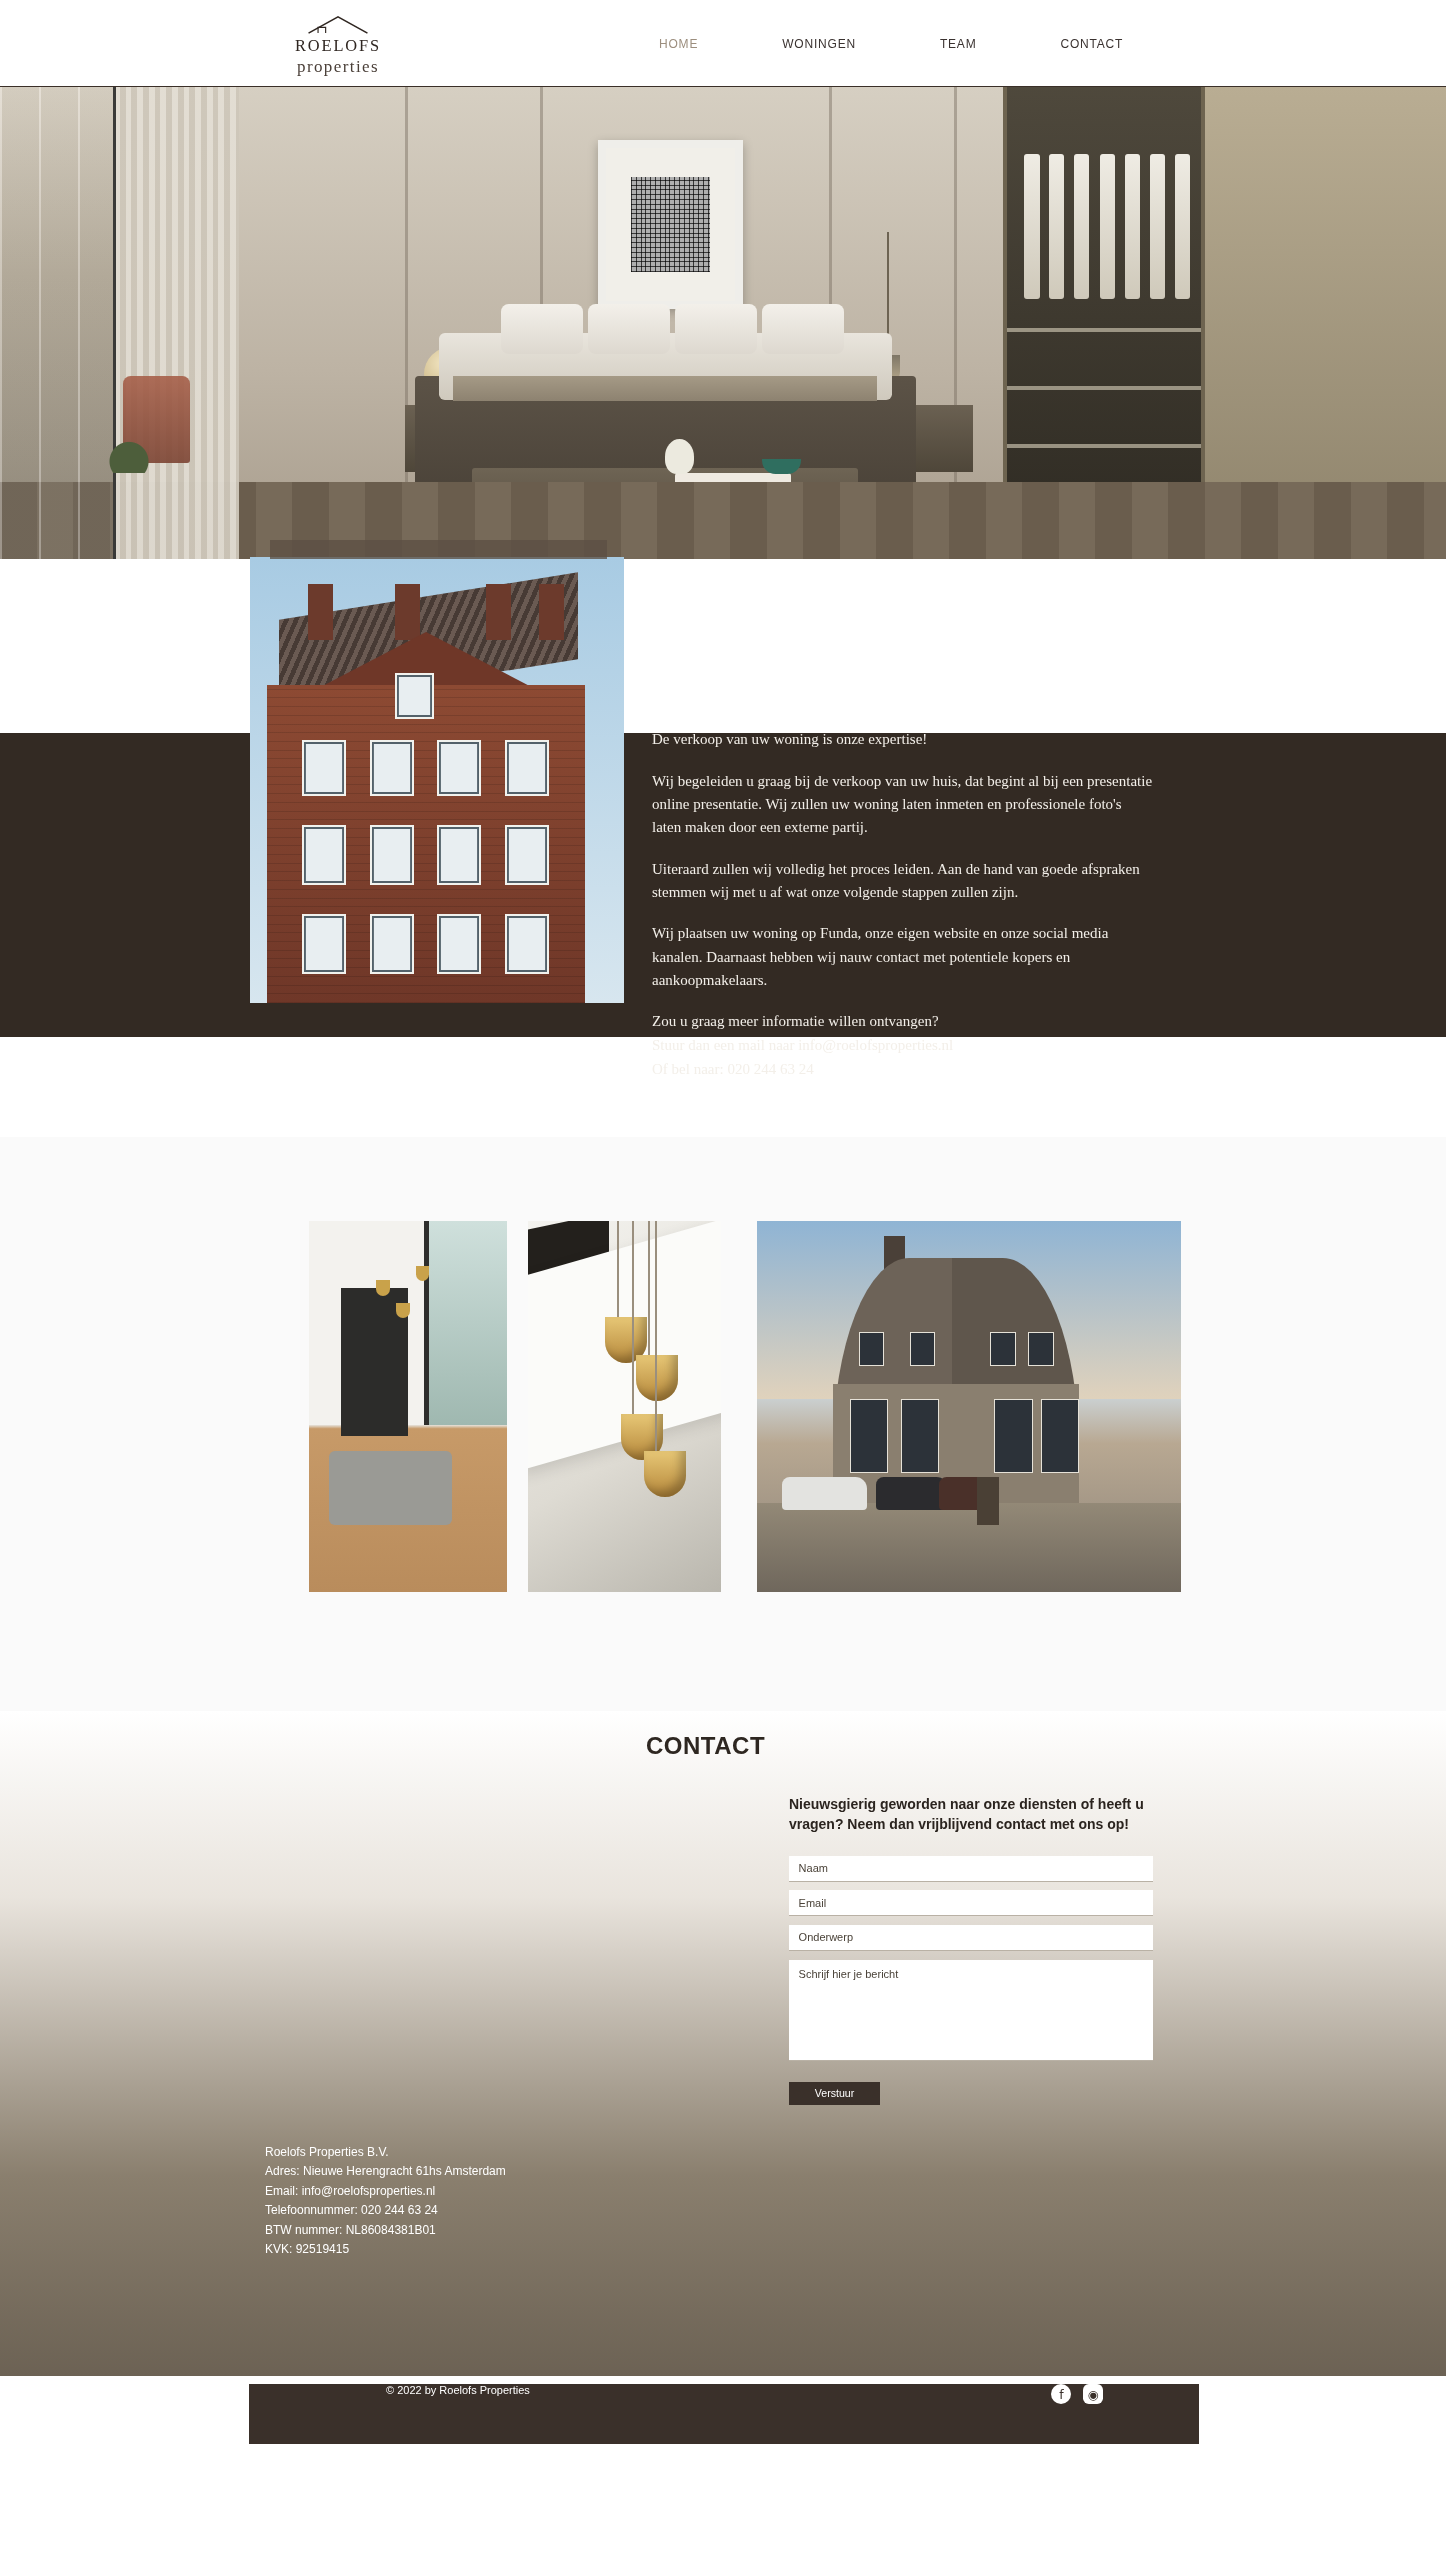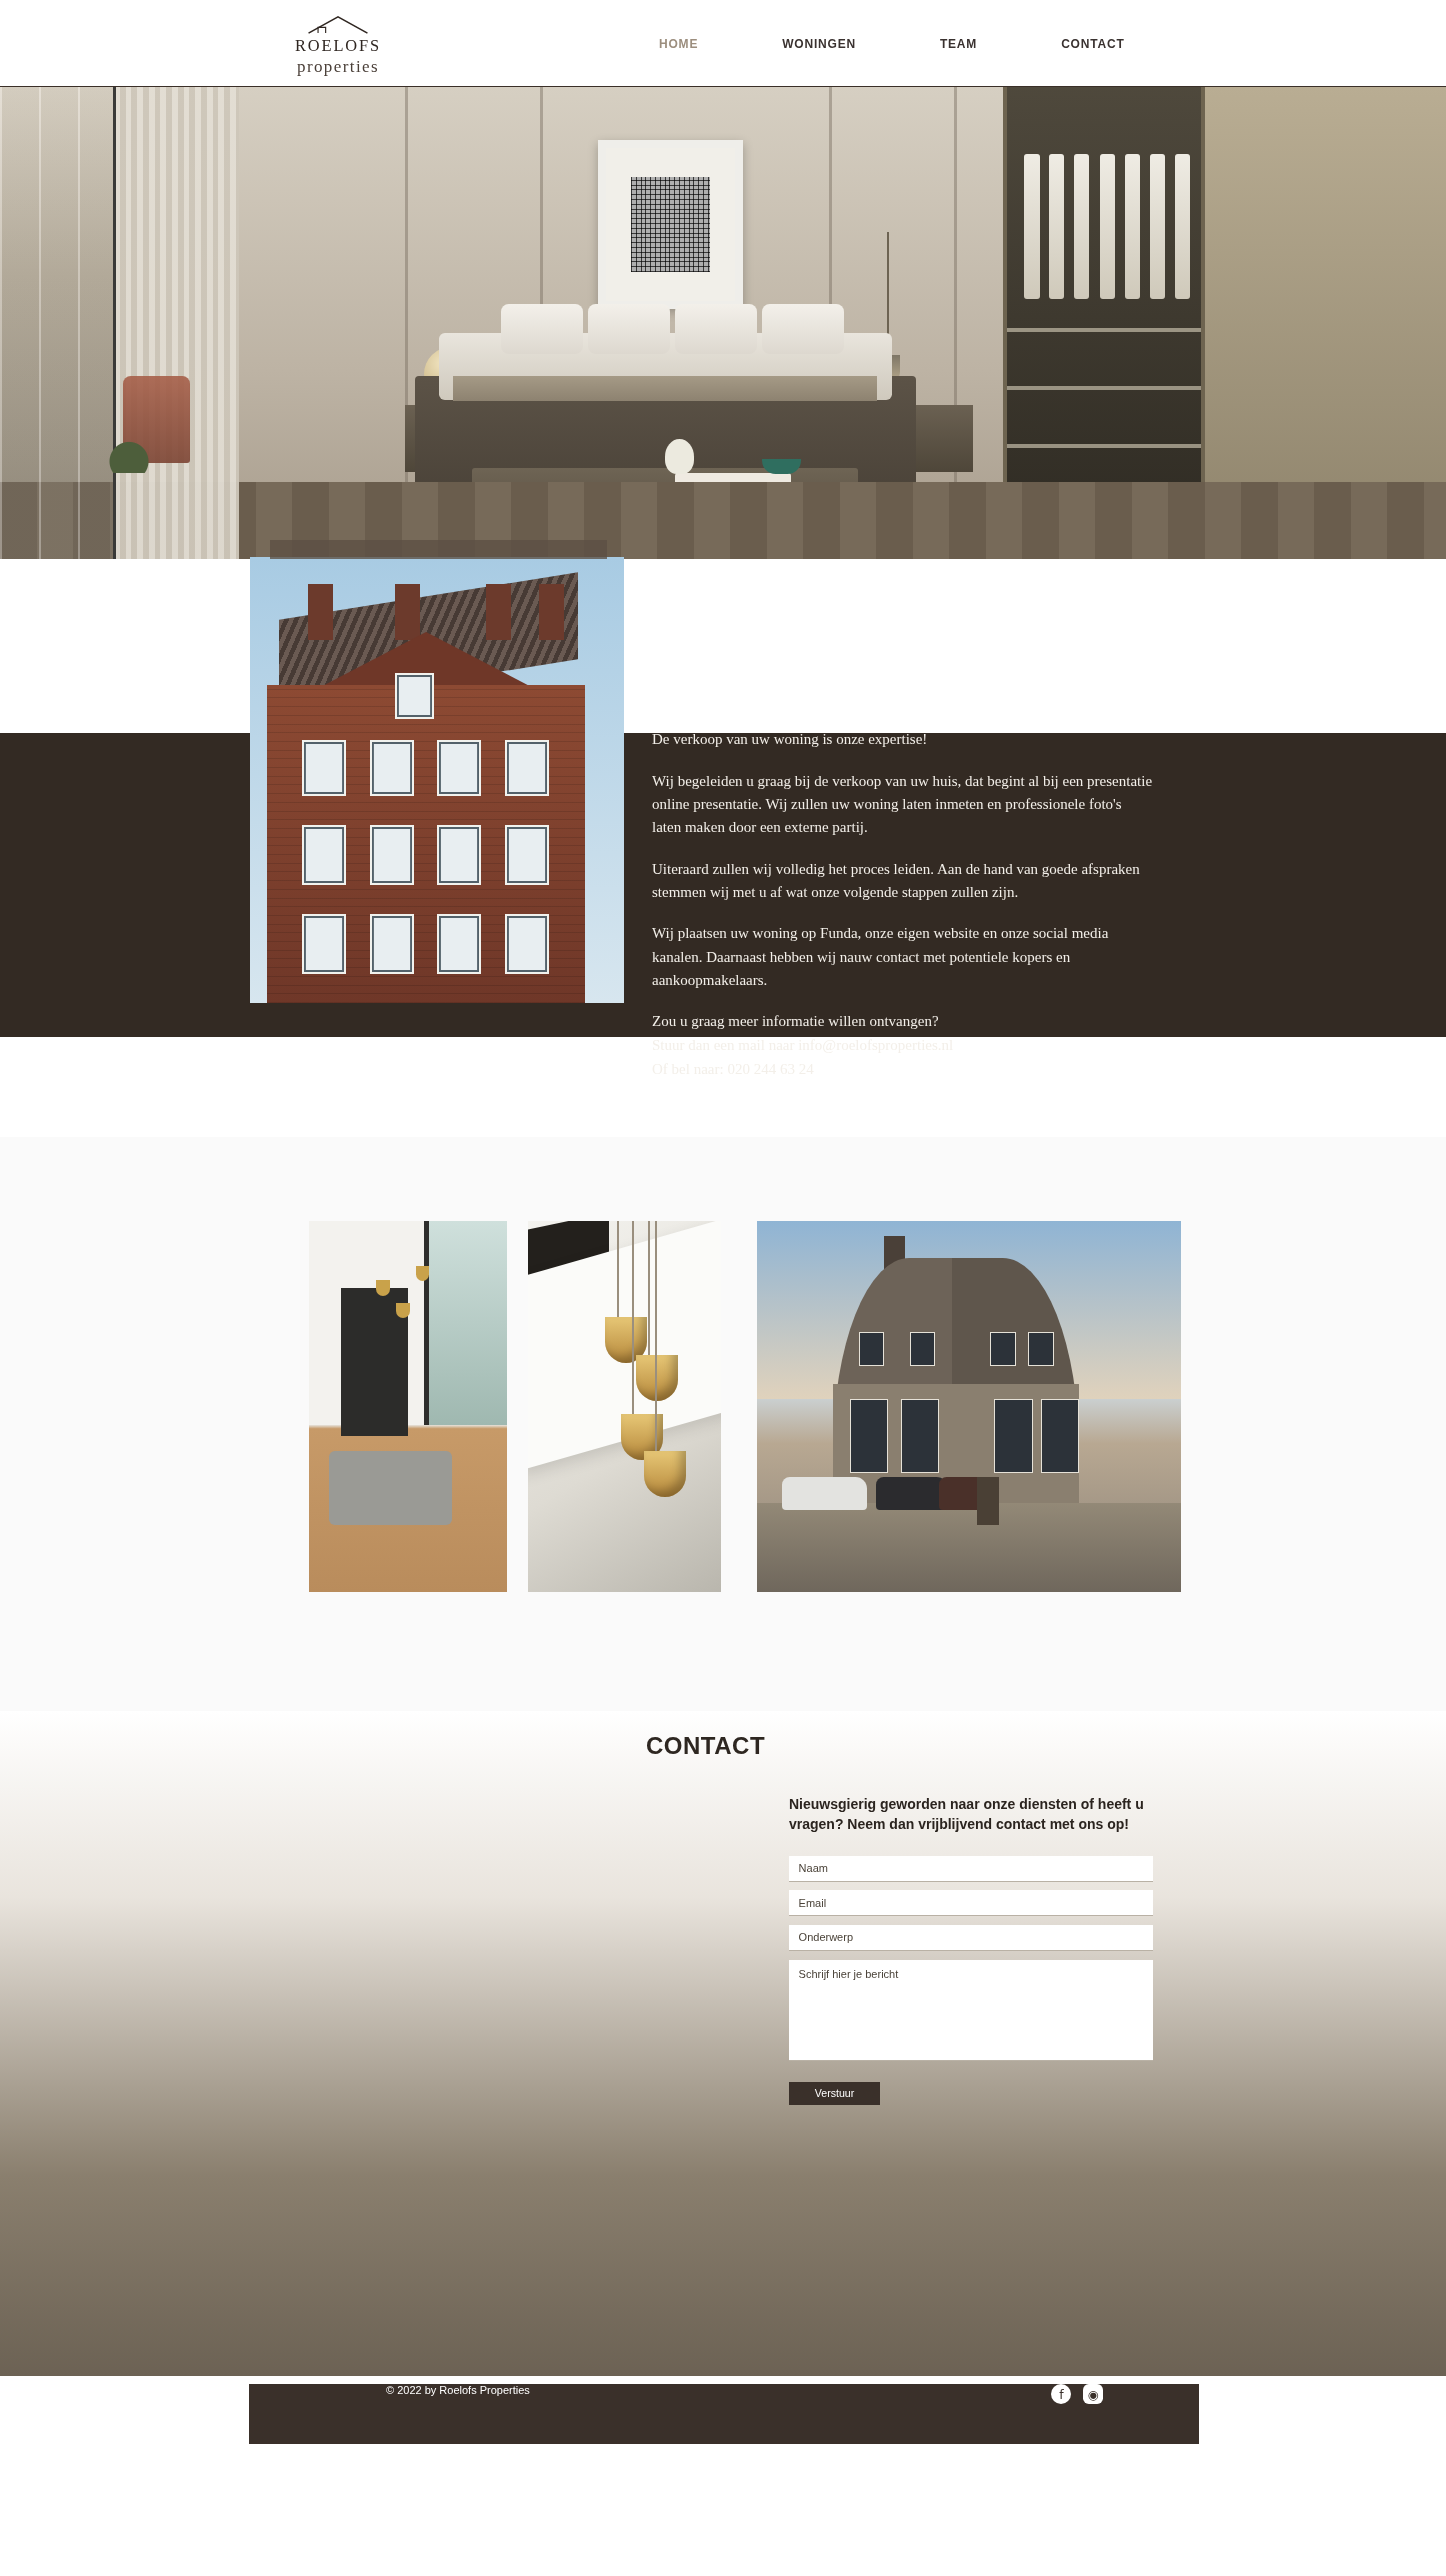--- a/index.html
+++ b/index.html
@@ -65,21 +65,20 @@
     display: flex;
     gap: 0;
   }
   .nav a {
     font-size: 12px;
     letter-spacing: 0.8px;
     color: #3a3230;
     text-decoration: none;
     padding: 0 42px;
     font-family: "Liberation Sans", sans-serif;
-    font-weight: bold;
   }
   .nav a.active { color: #9c8e7e; }
 
   
   .hero {
     height: 472px;
     position: relative;
     overflow: hidden;
     background: #6c6352;
   }
@@ -574,20 +573,28 @@
   <div class="contact">
     <h2>CONTACT</h2>
     <div class="form-area">
       <div class="form-lead">Nieuwsgierig geworden naar onze diensten of heeft u vragen? Neem dan vrijblijvend contact met ons op!</div>
       <input class="field" type="text" placeholder="Naam" style="">
       <input class="field" type="text" placeholder="Email" style="">
       <input class="field" type="text" placeholder="Onderwerp" style="">
       <textarea class="field" placeholder="Schrijf hier je bericht" style=""></textarea>
       <button class="send-btn">Verstuur</button>
     </div>
+    <div class="footer-info">
+      <div>Roelofs Properties B.V.</div>
+      <div>Adres: Nieuwe Herengracht 61hs Amsterdam</div>
+      <div>Email: info@roelofsproperties.nl</div>
+      <div>Telefoonnummer: 020 244 63 24</div>
+      <div>BTW nummer: NL86084381B01</div>
+      <div>KVK: 92519415</div>
+    </div>
   </div>
 
   <div class="bottom-bar">
     <div class="bar-inner">
       <div class="copyright">© 2022 by Roelofs Properties</div>
       <div class="socials">
         <div class="soc">f</div>
         <div class="soc ig">◉</div>
       </div>
     </div>

